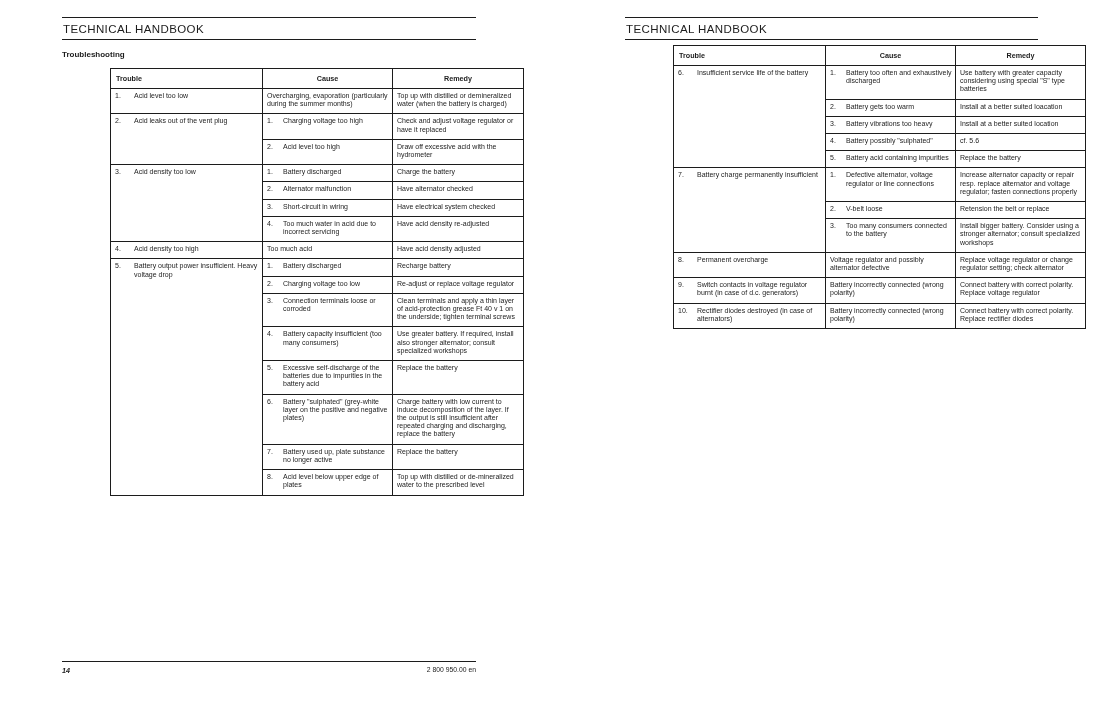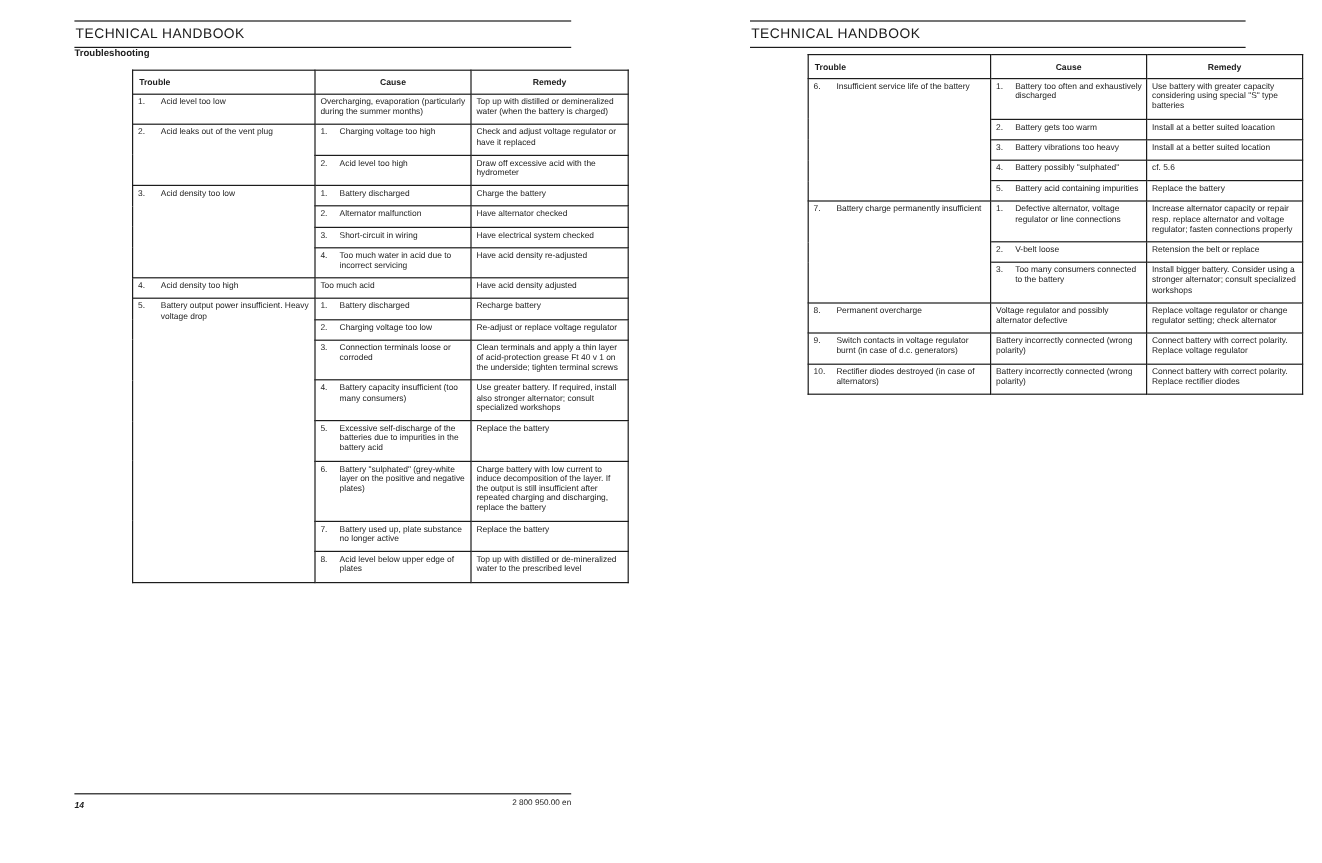--- a/index.html
+++ b/index.html
@@ -12,21 +12,21 @@
   .page { position:absolute; top:0; height:574px; }
   #page-left  { left:62px;  width:414px; }
   #page-right { left:625px; width:413px; }
 
   .hdr-rule { border-top:1.4px solid #1c1c1c; height:0; }
   .hdr-rule.top { margin-top:17px; }
   .page-title {
     font-size:11.5px; font-weight:400; letter-spacing:0.4px;
     padding:5px 1px 4px 1px;
   }
-  .section-title { font-size:8px; font-weight:700; }
+  .section-title { font-size:8px; font-weight:700; margin-top:10px; }
 
   table.ts-table {
     border-collapse:collapse; width:100%; table-layout:fixed;
     margin-top:9px; border:1.6px solid #1c1c1c;margin-left:48px;
   }
   #page-right table.ts-table { margin-top:5px; }
   col.c-trouble { width:152px; }
   col.c-cause   { width:130px; }
   table.ts-table th {
     font-size:7.2px; font-weight:700;

